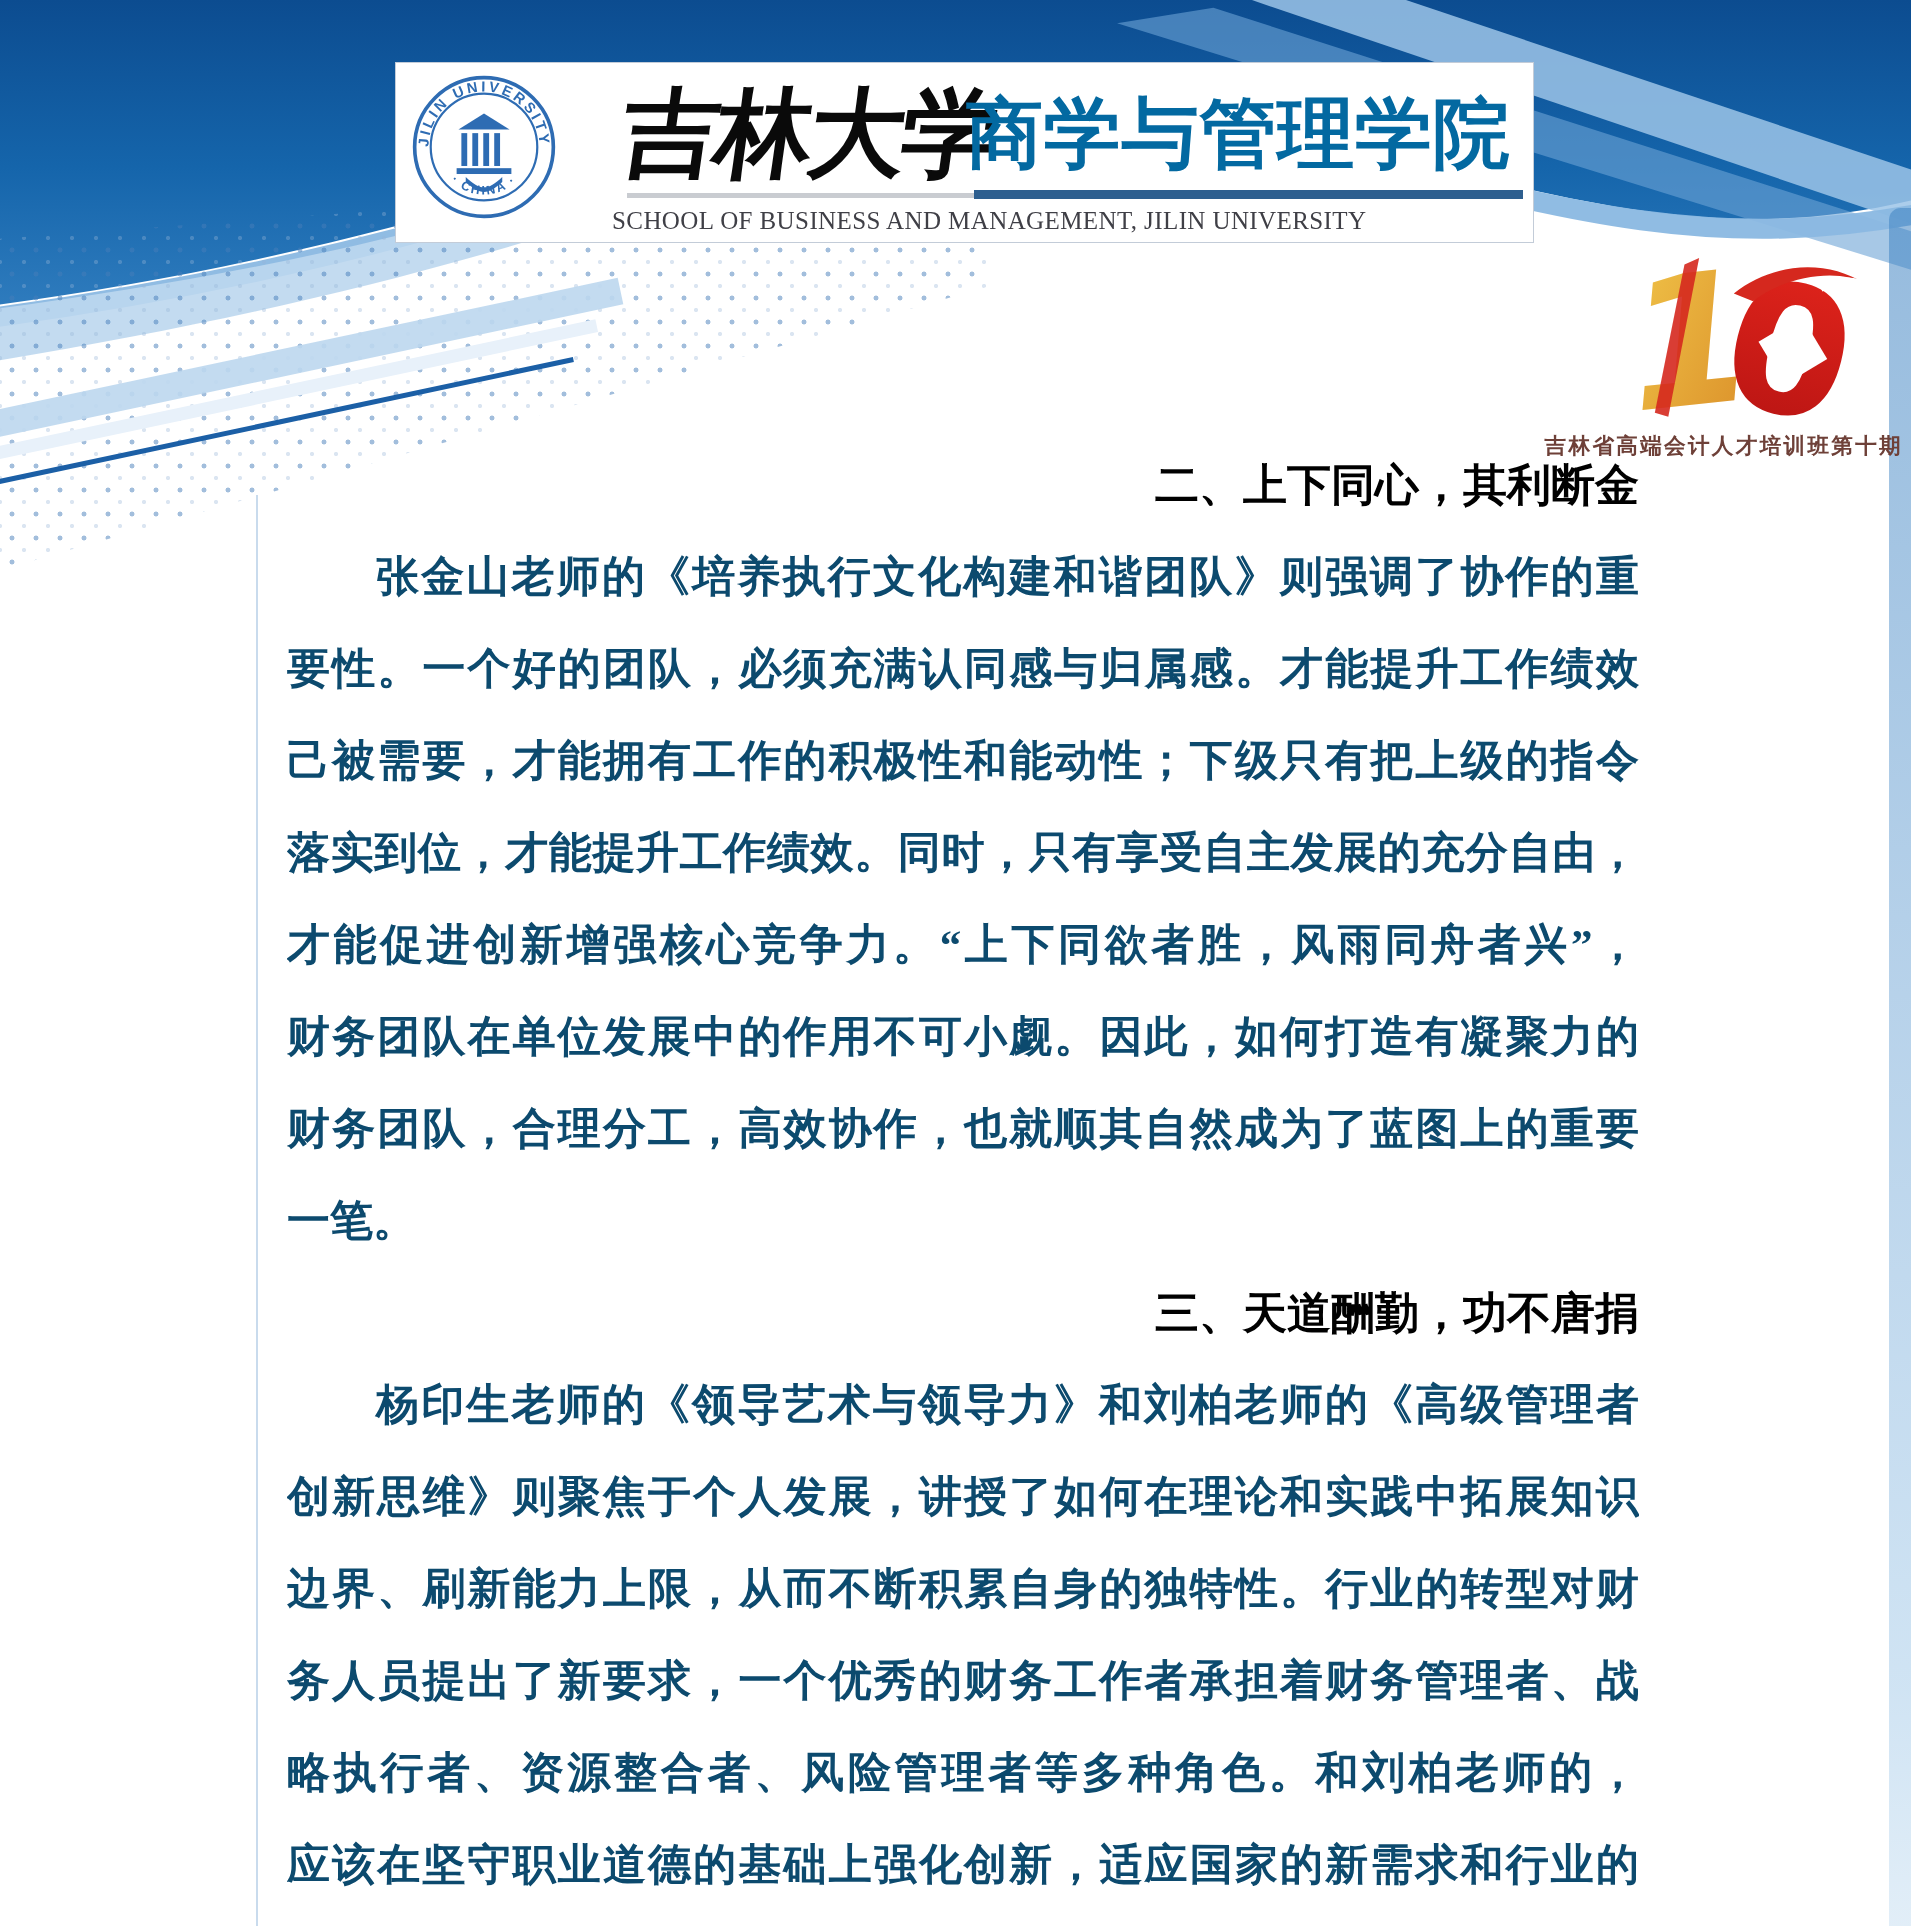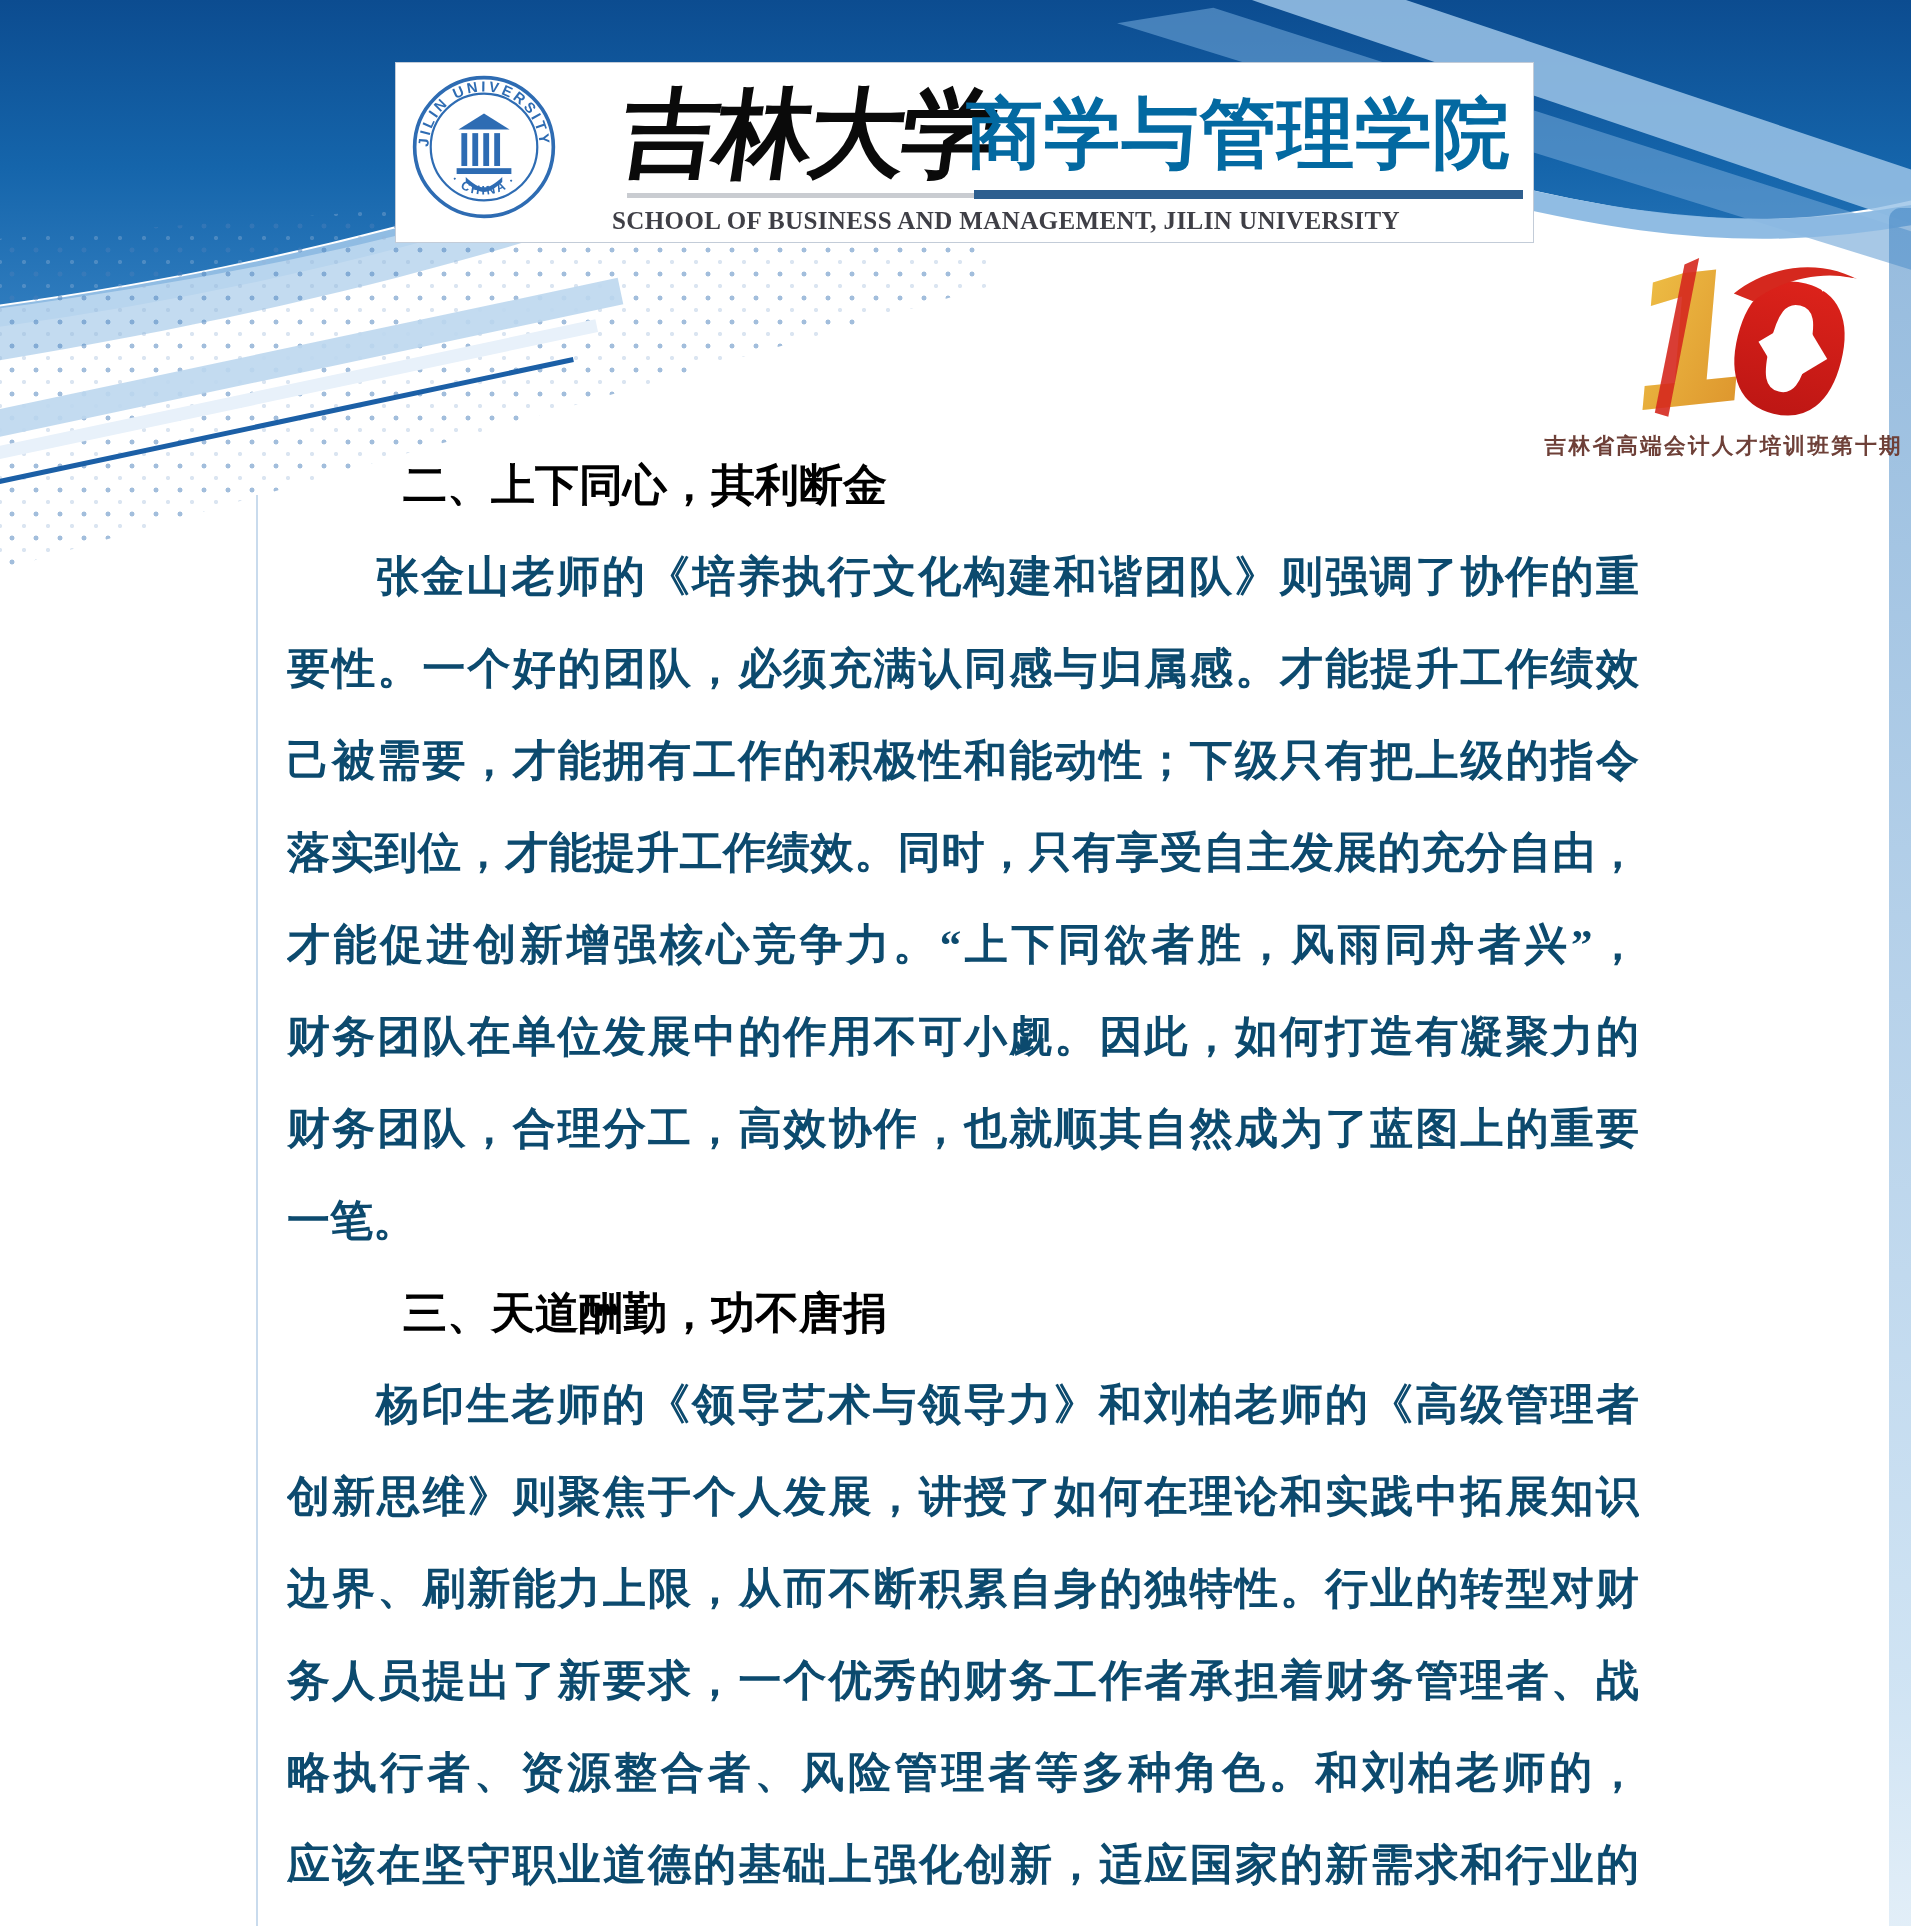--- a/index.html
+++ b/index.html
@@ -31,39 +31,39 @@
   .seal{left:15.4px;top:10.8px;width:146px;height:146px;}
   .cal-title{left:227px;top:11.6px;width:358px;height:116px;color:#0a0a0a;
      font-family:"DejaVu Serif","Liberation Serif",serif;font-weight:700;font-size:97px;
      line-height:116px;transform:skewX(-8deg);letter-spacing:-3.9px;white-space:nowrap;}
   .college-title{left:570px;top:16px;width:559px;height:112px;color:#0369a1;
      font-family:"Liberation Sans",sans-serif;font-weight:900;font-size:77px;line-height:108px;
      letter-spacing:0.8px;white-space:nowrap;}
   .divider-gray{left:231px;top:130px;width:347px;height:5.4px;background:#c9ccd1;}
   .divider-blue{left:578px;top:127px;width:549px;height:8.5px;background:#2e5f8f;}
   .college-en{left:216px;top:142px;width:917px;height:31px;color:#3f3f46;
-     font-family:"Liberation Serif",serif;font-weight:700;font-size:25px;line-height:31px;
+     font-family:"Liberation Serif",serif;font-weight:400;font-size:25px;line-height:31px;
      letter-spacing:0.4px;white-space:nowrap;}
 
   
   .logo10{left:1572px;top:247px;width:339px;height:193px;}
   .logo-caption{left:1514px;top:432px;width:389px;height:27px;color:#6e4038;
      font-weight:700;font-size:21.6px;line-height:27px;letter-spacing:2.3px;text-align:right;
      white-space:nowrap;}
 
   
   .textcol{left:287px;top:439px;width:1352px;}
   .bodyline{position:relative;height:92px;line-height:92px;font-size:43px;color:#0c4a6e;
      font-family:"Liberation Serif",serif;font-weight:600;
      text-align:justify;text-align-last:justify;overflow:hidden;white-space:nowrap;}
   .bodyline.short{text-align:center;text-align-last:left;}
   .bodyline.indent{text-indent:89px;}
   .hline{position:relative;height:92px;line-height:92px;font-size:44px;color:#000;
      font-family:"Liberation Sans",sans-serif;font-weight:900;text-indent:116px;
-     white-space:nowrap;}
+     white-space:nowrap;text-align:right;}
   svg{display:block;}
 </style>
 </head>
 <body>
 
 <div class="page">
 
   <svg class="abs" style="left:0;top:0;" width="1911" height="578" viewBox="0 0 4961 1500">
     <defs>
       <linearGradient id="gTop" x1="0" y1="0" x2="0" y2="1">

